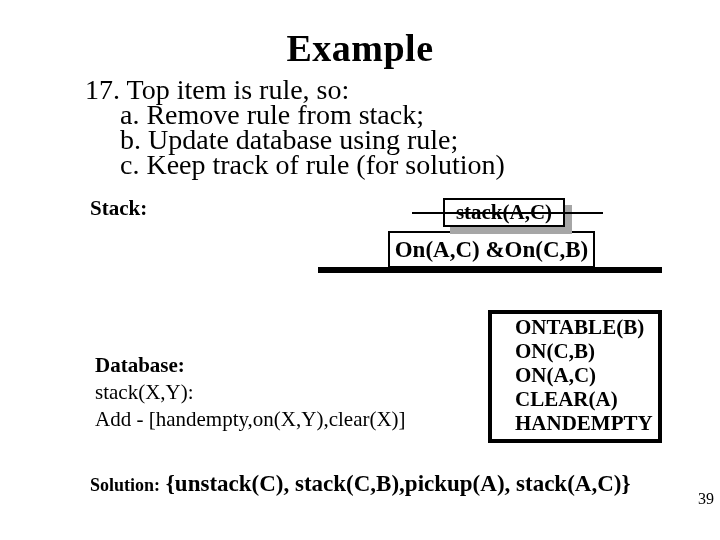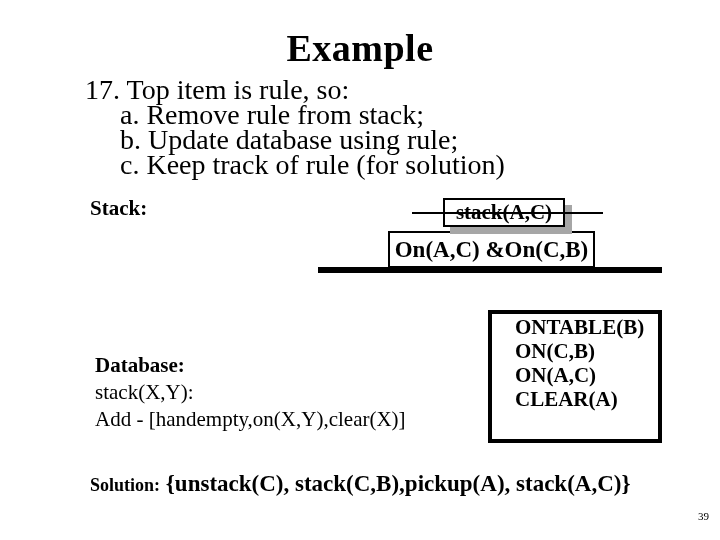--- a/index.html
+++ b/index.html
@@ -79,22 +79,22 @@
     font-size: 21px; font-weight: bold; line-height: 24px;
     white-space: nowrap;
   }
   .solution {
     position: absolute; left: 90px; top: 471px;
     font-size: 23px; font-weight: bold;
     white-space: nowrap;
   }
   .solution .sol-label { font-size: 18px; }
   .page-number {
-    position: absolute; left: 698px; top: 510px;
-    font-size: 11px;
+    position: absolute; left: 698px; top: 490px;
+    font-size: 16px;
   }
 </style>
 </head>
 <body>
 
 <div class="title">Example</div>
 
 <div class="steps">
   <div>17. Top item is rule, so:</div>
   <div class="sub">a. Remove rule from stack;</div>
@@ -122,19 +122,20 @@
   <div class="db-label">Database:</div>
   <div>stack(X,Y):</div>
   <div>Add - [handempty,on(X,Y),clear(X)]</div>
 </div>
 
 <div class="facts-box">
   <div>ONTABLE(B)</div>
   <div>ON(C,B)</div>
   <div>ON(A,C)</div>
   <div>CLEAR(A)</div>
+  <div>HANDEMPTY</div>
 </div>
 
 <div class="solution">
   <span class="sol-label">Solution:</span><span> {unstack(C), stack(C,B),pickup(A), stack(A,C)}</span>
 </div>
 
 <div class="page-number">39</div>
 
 </body></html>

